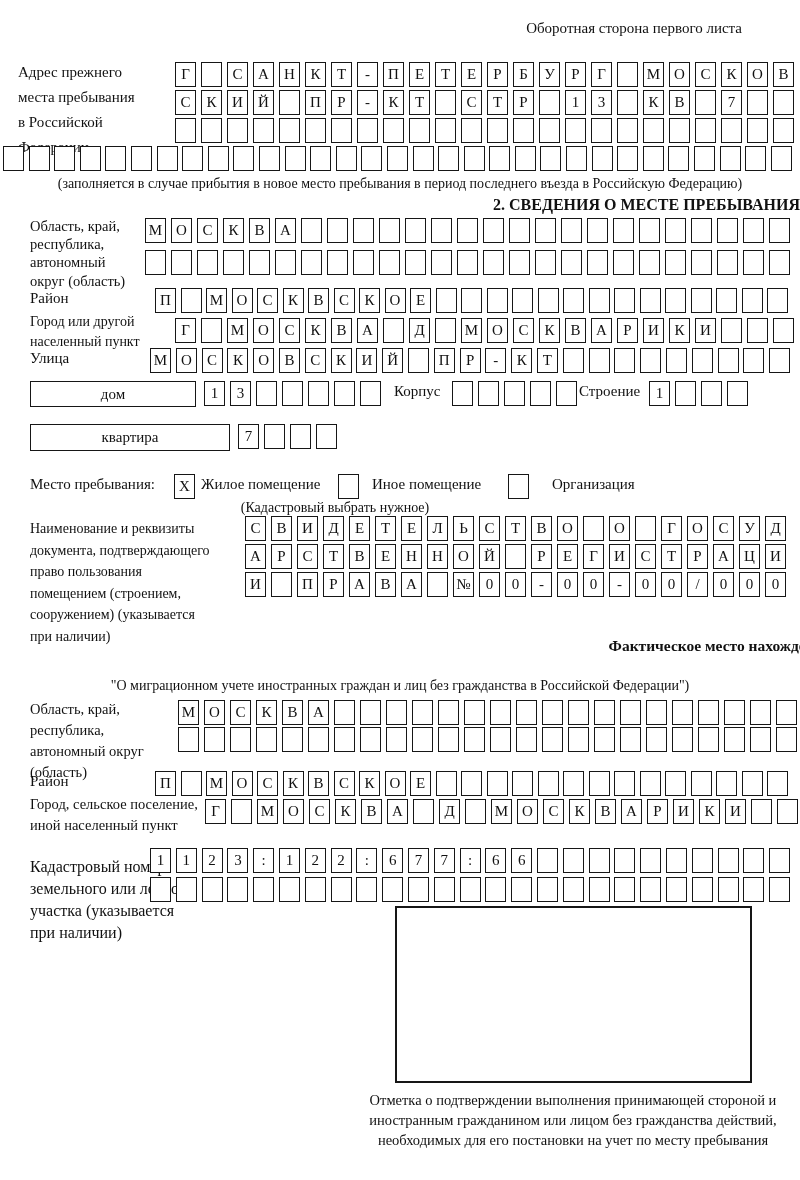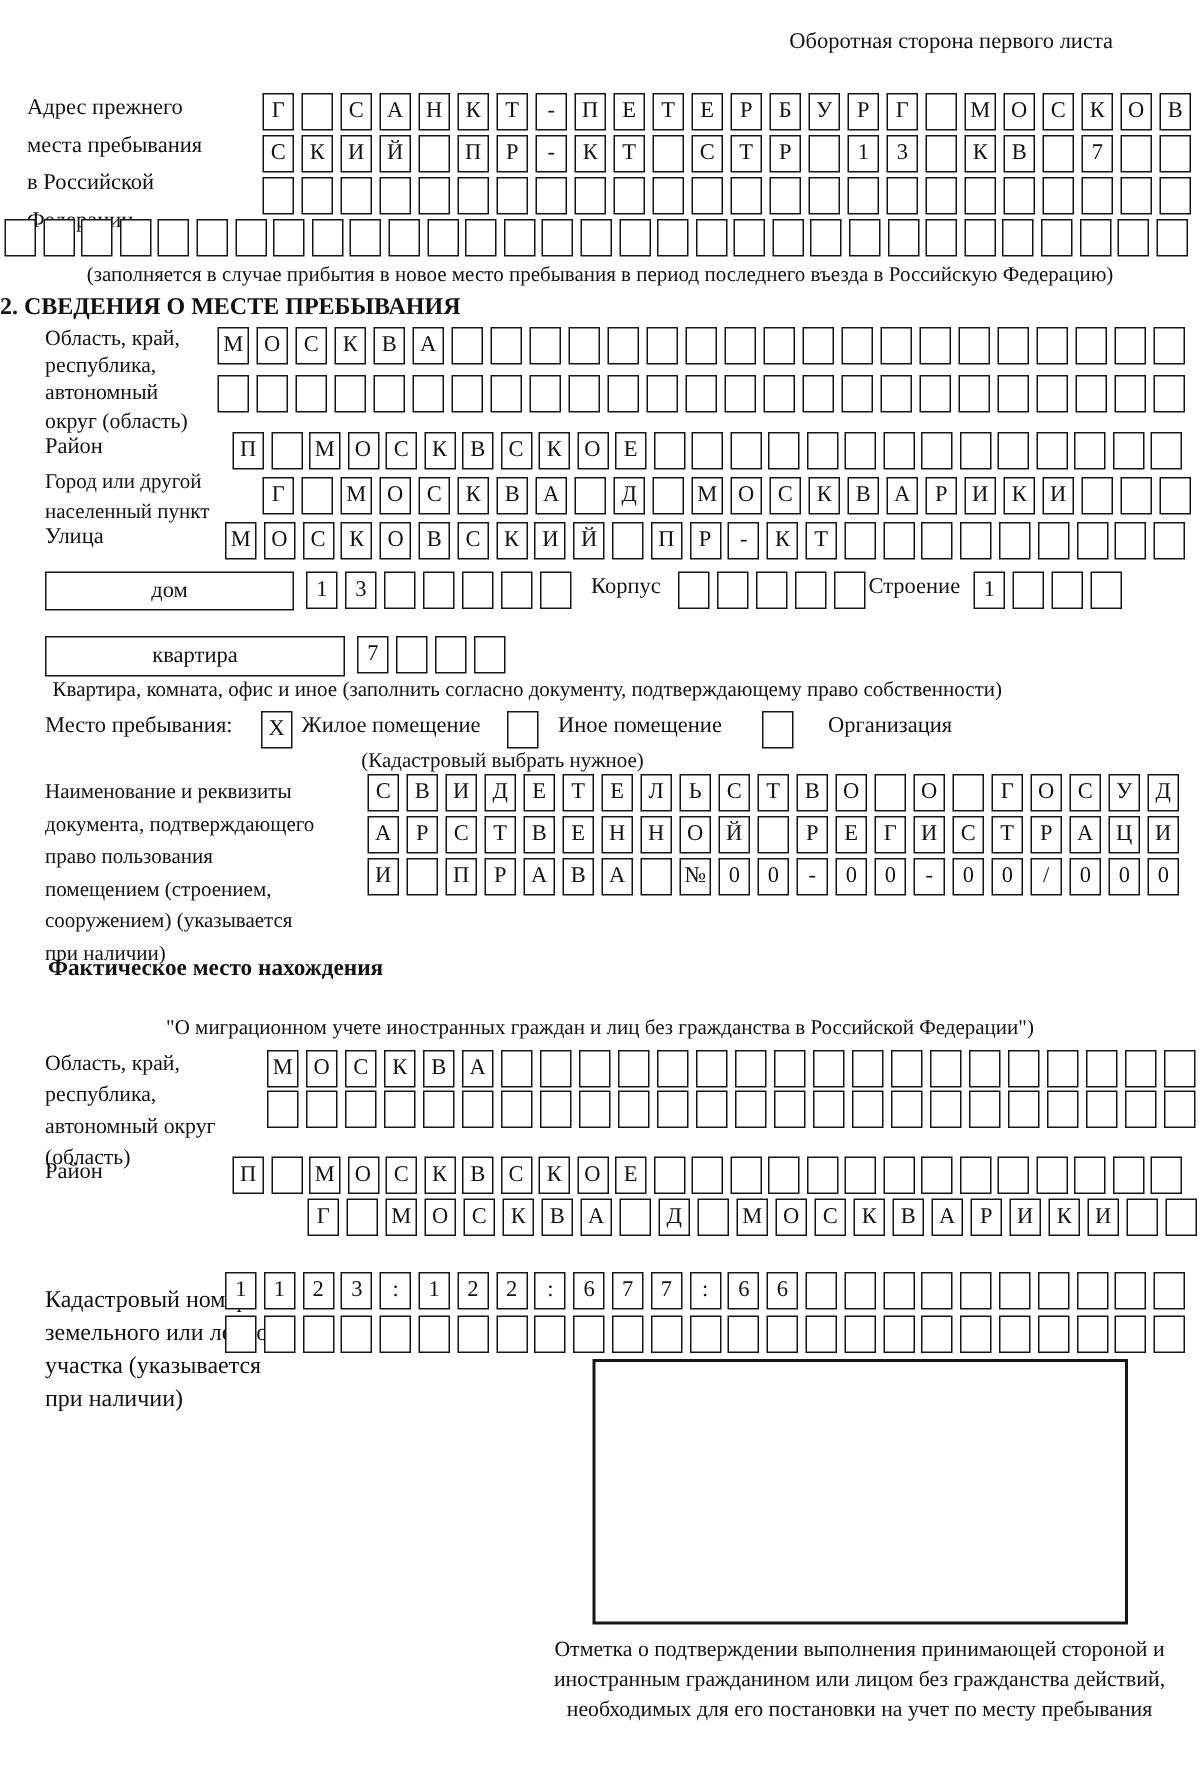--- a/index.html
+++ b/index.html
@@ -14,21 +14,21 @@
   .cb{
     box-sizing:border-box;flex:0 0 auto;width:21px;height:25px;
     border:1.6px solid #161616;display:flex;align-items:center;justify-content:center;
     font-size:15px;line-height:1;background:#fff;
   }
   .widebox{
     box-sizing:border-box;border:1.6px solid #161616;display:flex;
     align-items:center;justify-content:center;font-size:15px;background:#fff;
   }
   .cap{font-size:14px;}
-  .ttl{font-weight:bold;font-size:16px;text-align:left;width:800px;}
+  .ttl{font-weight:bold;font-size:16px;text-align:right;width:800px;}
   .center{text-align:center;width:800px;}
   .bigbox{box-sizing:border-box;border:2px solid #161616;background:#fff;}
 </style>
 </head>
 <body>
 
 <div class="page">
 
   <div class="abs" style="top:20px;right:58px;font-size:15px;">Оборотная сторона первого листа</div>
 
@@ -327,21 +327,20 @@
 
 
   <div class="abs widebox" style="left:30px;top:424px;width:200px;height:27px;">квартира</div>
   <div class="boxrow" style="left:238px;top:424px;">
       <span class="cb">7</span>
       <span class="cb"></span>
       <span class="cb"></span>
       <span class="cb"></span>
     </div>
 
-  <div class="abs cap" style="left:35px;top:453px;">Квартира, комната, офис и иное (заполнить согласно документу, подтверждающему право собственности)</div>
 
   <div class="abs lbl" style="left:30px;top:476px;">Место пребывания:</div>
   <span class="cb abs" style="left:174px;top:474px;">X</span>
   <div class="abs lbl" style="left:201px;top:476px;">Жилое помещение</div>
   <span class="cb abs" style="left:338px;top:474px;"></span>
   <div class="abs lbl" style="left:372px;top:476px;">Иное помещение</div>
   <span class="cb abs" style="left:508px;top:474px;"></span>
   <div class="abs lbl" style="left:552px;top:476px;">Организация</div>
 
   <div class="abs cap" style="left:0;top:500px;width:670px;text-align:center;">(Кадастровый выбрать нужное)</div>
@@ -504,20 +503,22 @@
       <span class="cb"></span>
       <span class="cb"></span>
       <span class="cb"></span>
       <span class="cb"></span>
       <span class="cb"></span>
       <span class="cb"></span>
       <span class="cb"></span>
       <span class="cb"></span>
     </div>
 
+  <div class="abs lbl" style="left:30px;top:794px;font-size:14.5px;line-height:21px;width:180px;">Город, сельское поселение,
+иной населенный пункт</div>
   <div class="boxrow" style="left:205px;top:799px;">
       <span class="cb">Г</span>
       <span class="cb"></span>
       <span class="cb">М</span>
       <span class="cb">О</span>
       <span class="cb">С</span>
       <span class="cb">К</span>
       <span class="cb">В</span>
       <span class="cb">А</span>
       <span class="cb"></span>

